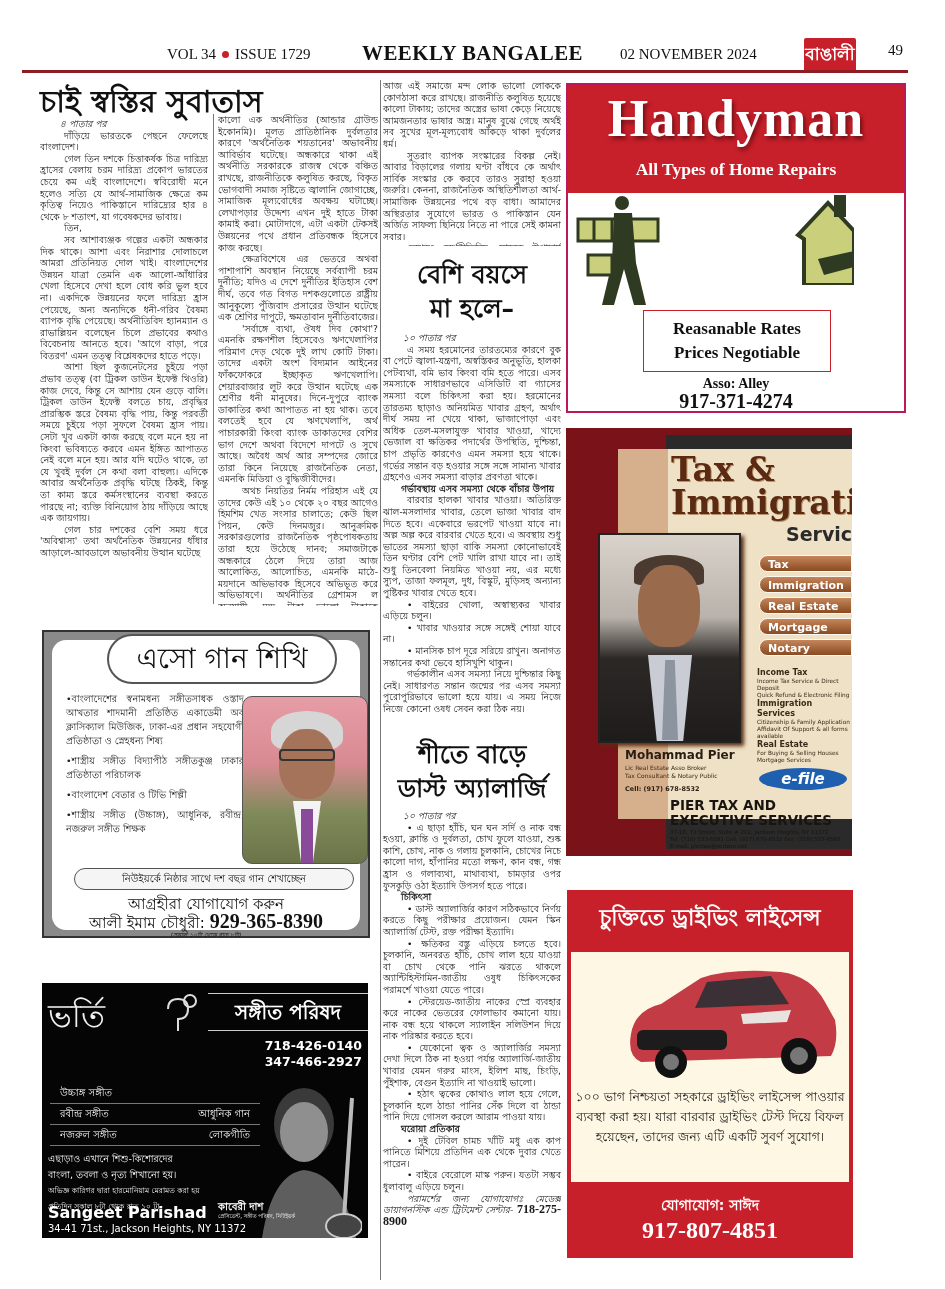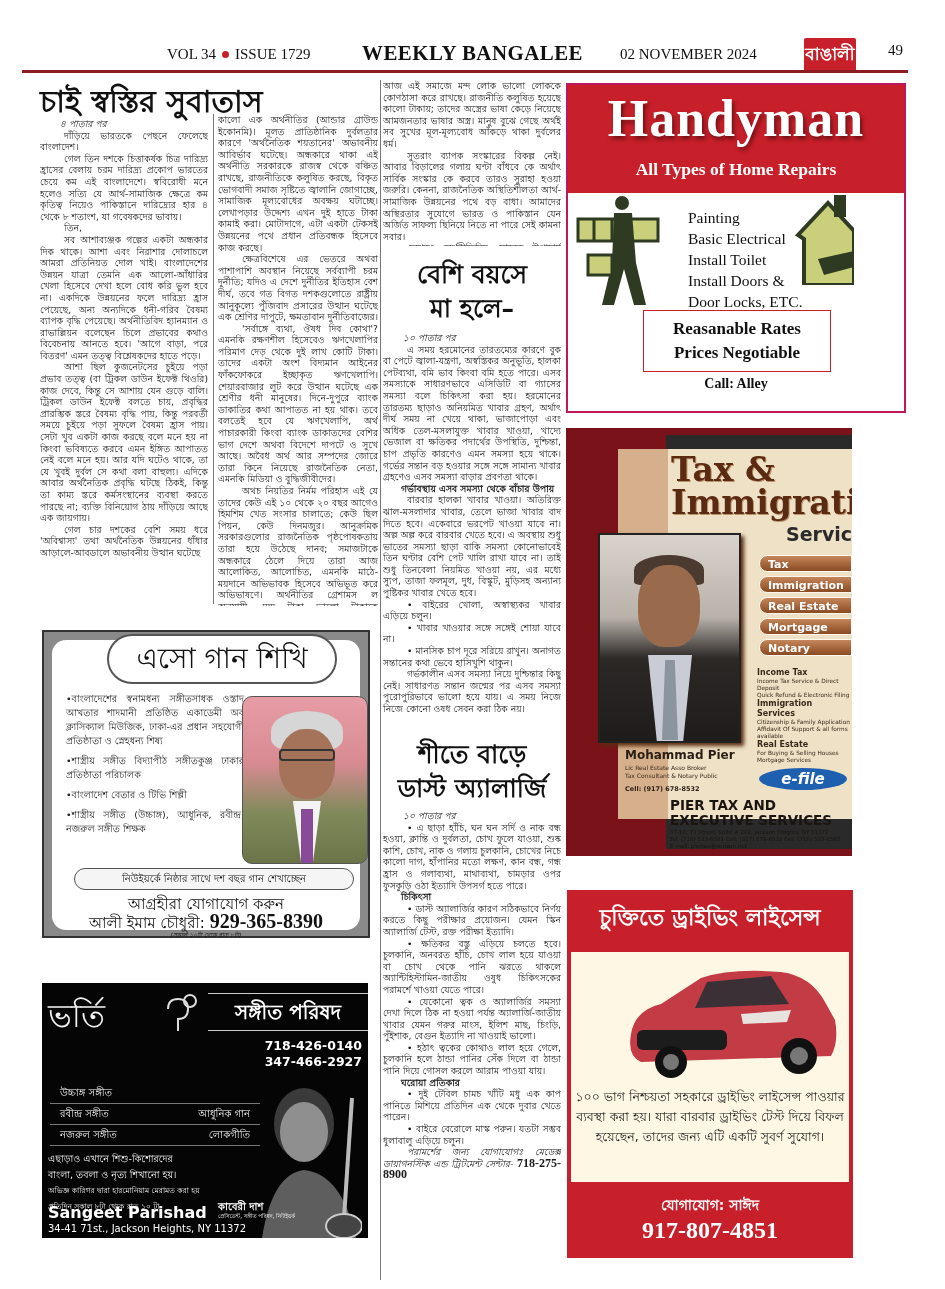--- a/index.html
+++ b/index.html
@@ -180,20 +180,21 @@
 <div class="h-mid2">
   <div>শীতে বাড়ে</div>
   <div>ডাস্ট অ্যালার্জি</div>
 </div>
 <div class="col" id="col3c">
   <p class="contd">১০ পাতার পর</p>
   <p>• এ ছাড়া হাঁচি, ঘন ঘন সর্দি ও নাক বন্ধ হওয়া, ক্লান্তি ও দুর্বলতা, চোখ ফুলে যাওয়া, শুষ্ক কাশি, চোখ, নাক ও গলায় চুলকানি, চোখের নিচে কালো দাগ, হাঁপানির মতো লক্ষণ, কান বন্ধ, গন্ধ হ্রাস ও গলাব্যথা, মাথাব্যথা, চামড়ার ওপর ফুসকুড়ি ওঠা ইত্যাদি উপসর্গ হতে পারে।</p>
   <p class="sub">চিকিৎসা</p>
   <p>• ডাস্ট অ্যালার্জির কারণ সঠিকভাবে নির্ণয় করতে কিছু পরীক্ষার প্রয়োজন। যেমন স্কিন অ্যালার্জি টেস্ট, রক্ত পরীক্ষা ইত্যাদি।</p>
   <p>• ক্ষতিকর বস্তু এড়িয়ে চলতে হবে। চুলকানি, অনবরত হাঁচি, চোখ লাল হয়ে যাওয়া বা চোখ থেকে পানি ঝরতে থাকলে অ্যান্টিহিস্টামিন-জাতীয় ওষুধ চিকিৎসকের পরামর্শে খাওয়া যেতে পারে।</p>
+  <p>• স্টেরয়েড-জাতীয় নাকের স্প্রে ব্যবহার করে নাকের ভেতরের ফোলাভাব কমানো যায়। নাক বন্ধ হয়ে থাকলে স্যালাইন সলিউশন দিয়ে নাক পরিষ্কার করতে হবে।</p>
   <p>• যেকোনো ত্বক ও অ্যালার্জির সমস্যা দেখা দিলে ঠিক না হওয়া পর্যন্ত অ্যালার্জি-জাতীয় খাবার যেমন গরুর মাংস, ইলিশ মাছ, চিংড়ি, পুঁইশাক, বেগুন ইত্যাদি না খাওয়াই ভালো।</p>
   <p>• হঠাৎ ত্বকের কোথাও লাল হয়ে গেলে, চুলকানি হলে ঠান্ডা পানির সেঁক দিলে বা ঠান্ডা পানি দিয়ে গোসল করলে আরাম পাওয়া যায়।</p>
   <p class="sub">ঘরোয়া প্রতিকার</p>
   <p>• দুই টেবিল চামচ খাঁটি মধু এক কাপ পানিতে মিশিয়ে প্রতিদিন এক থেকে দুবার খেতে পারেন।</p>
   <p>• বাইরে বেরোলে মাস্ক পরুন। যতটা সম্ভব ধুলাবালু এড়িয়ে চলুন।</p>
   <p class="contact"><span>পরামর্শের জন্য যোগাযোগঃ মেডেক্স ডায়াগনস্টিক এন্ড ট্রিটমেন্ট সেন্টার-</span> <span class="phone">718-275-8900</span></p>
 </div>
 
 <div class="ad-handy">
   <div class="handy-top">
@@ -208,32 +209,26 @@
       <line x1="56" y1="26" x2="56" y2="48" stroke="#2e3a22" stroke-width="3"></line>
       <circle cx="48" cy="10" r="7" fill="#2e3a22"></circle>
       <path d="M40 20 L58 20 L62 70 L72 112 L60 112 L50 76 L40 112 L28 112 L38 70 Z" fill="#2e3a22"></path>
       <rect x="14" y="62" width="24" height="20" fill="#c9cf7a" stroke="#2e3a22" stroke-width="3"></rect>
     </svg>
     <svg class="handy-house" viewBox="0 0 60 90">
       <path d="M4 40 L34 8 L60 36 L60 90 L10 90 L10 44 Z" fill="#c9cf7a" stroke="#2e3a22" stroke-width="4"></path>
       <rect x="40" y="0" width="12" height="22" fill="#2e3a22"></rect>
       <path d="M24 64 L60 56 L60 72 L30 80 Z" fill="#2e3a22"></path>
     </svg>
-    <div class="handy-list">
-      <div>Painting</div>
-      <div>Basic Electrical</div>
-      <div>Install Toilet</div>
-      <div>Install Doors &amp;</div>
-      <div>Door Locks, ETC.</div>
-    </div>
     <div class="handy-box">
       <div>Reasanable Rates</div>
       <div>Prices Negotiable</div>
     </div>
-    <div class="handy-call">Call: Alley</div>
+    <div class="handy-call">Asso: Alley</div>
+    <div class="handy-phone">917-371-4274</div>
   </div>
 </div>
 
 <div class="ad-tax">
   <div class="tax-topbar"></div>
   <div class="tax-tan"></div>
   <div class="tax-beige"></div>
   <div class="tax-bottombar"></div>
   <div class="tax-title">
     <div>Tax &amp;</div>

